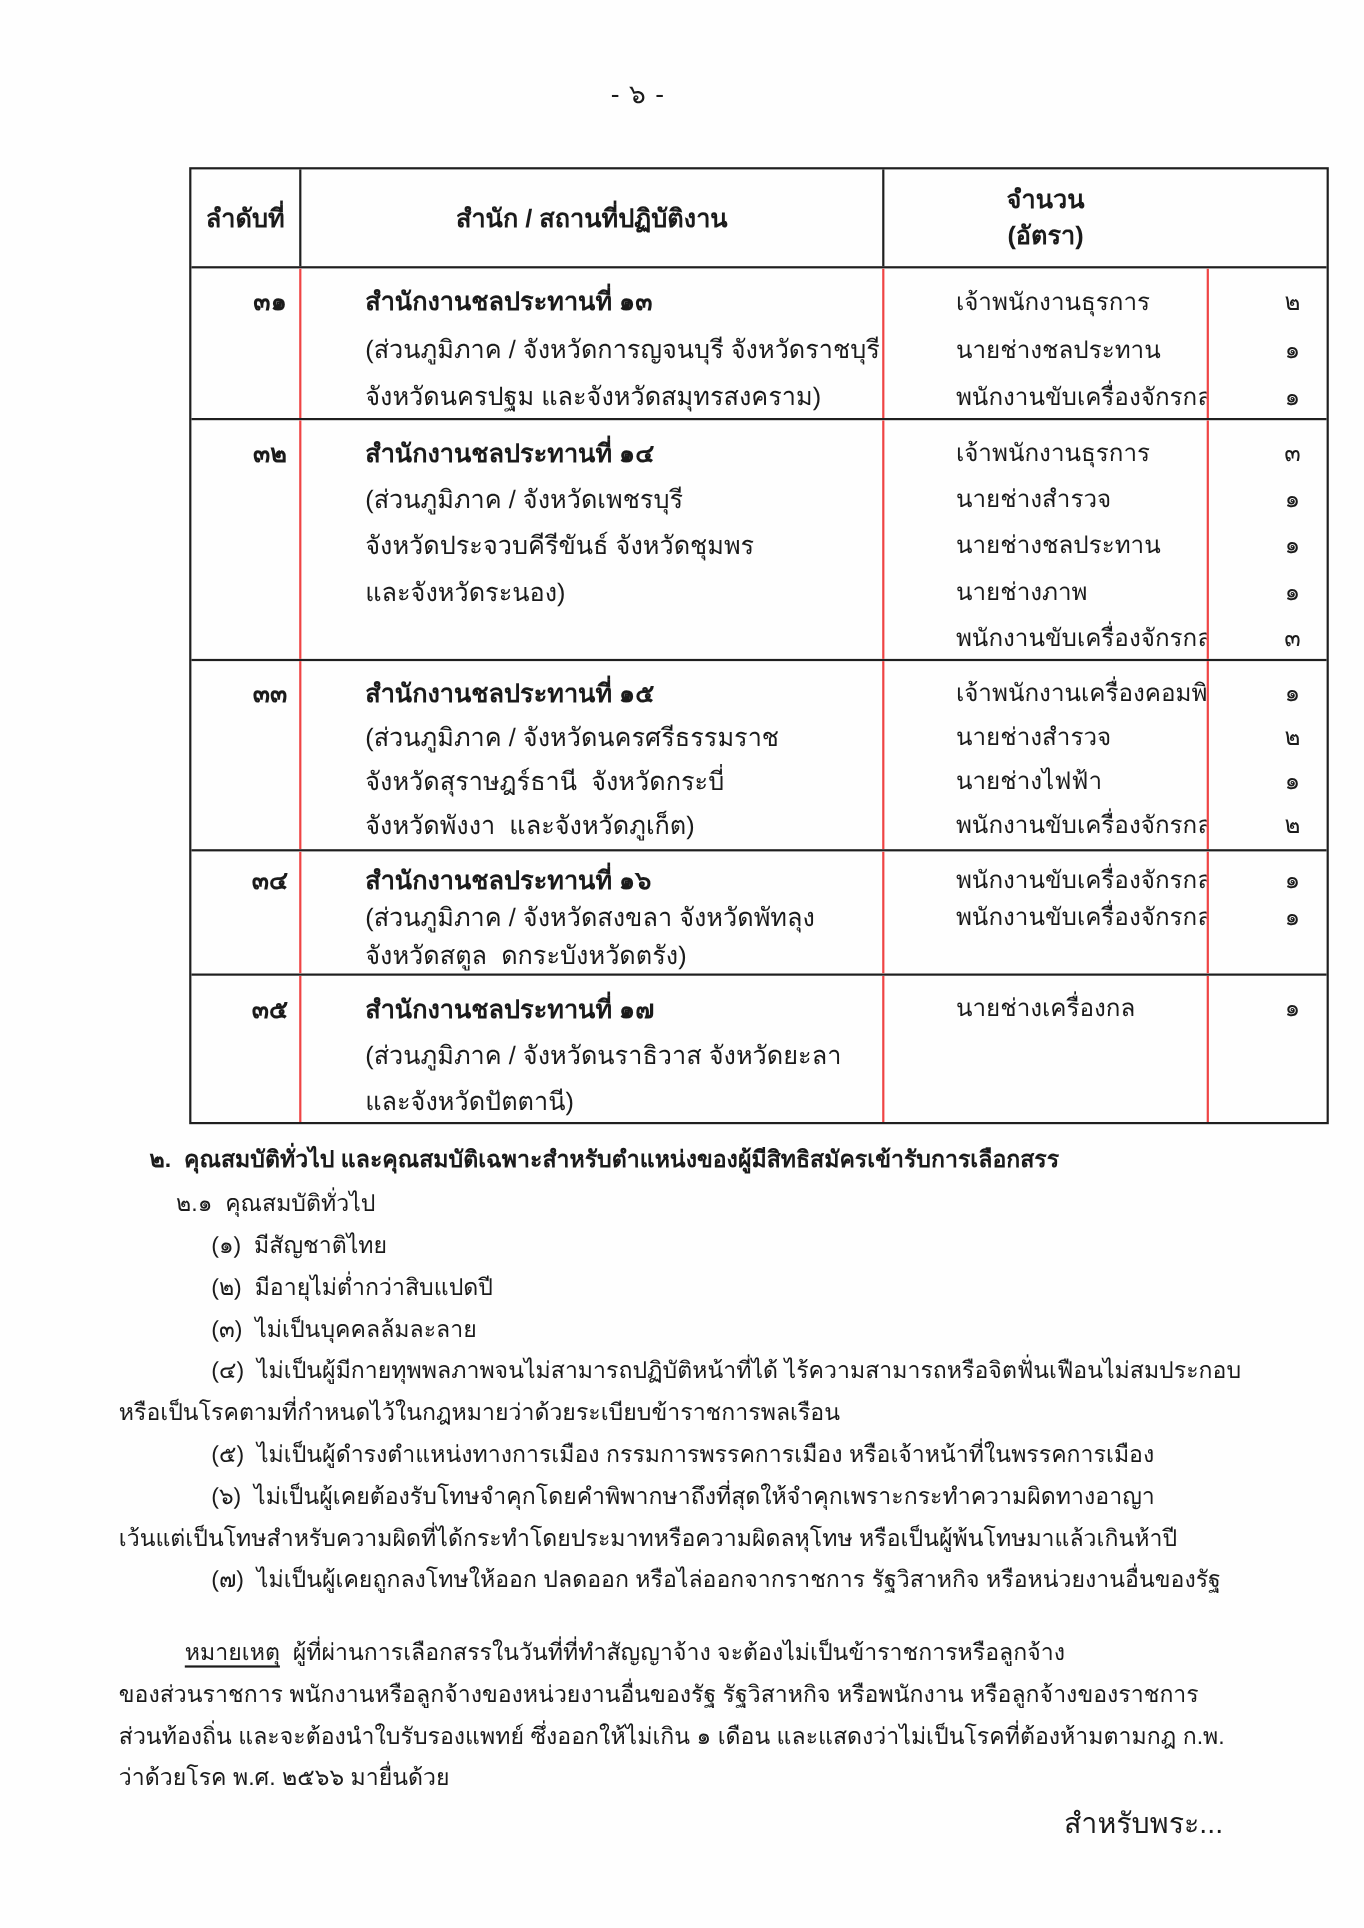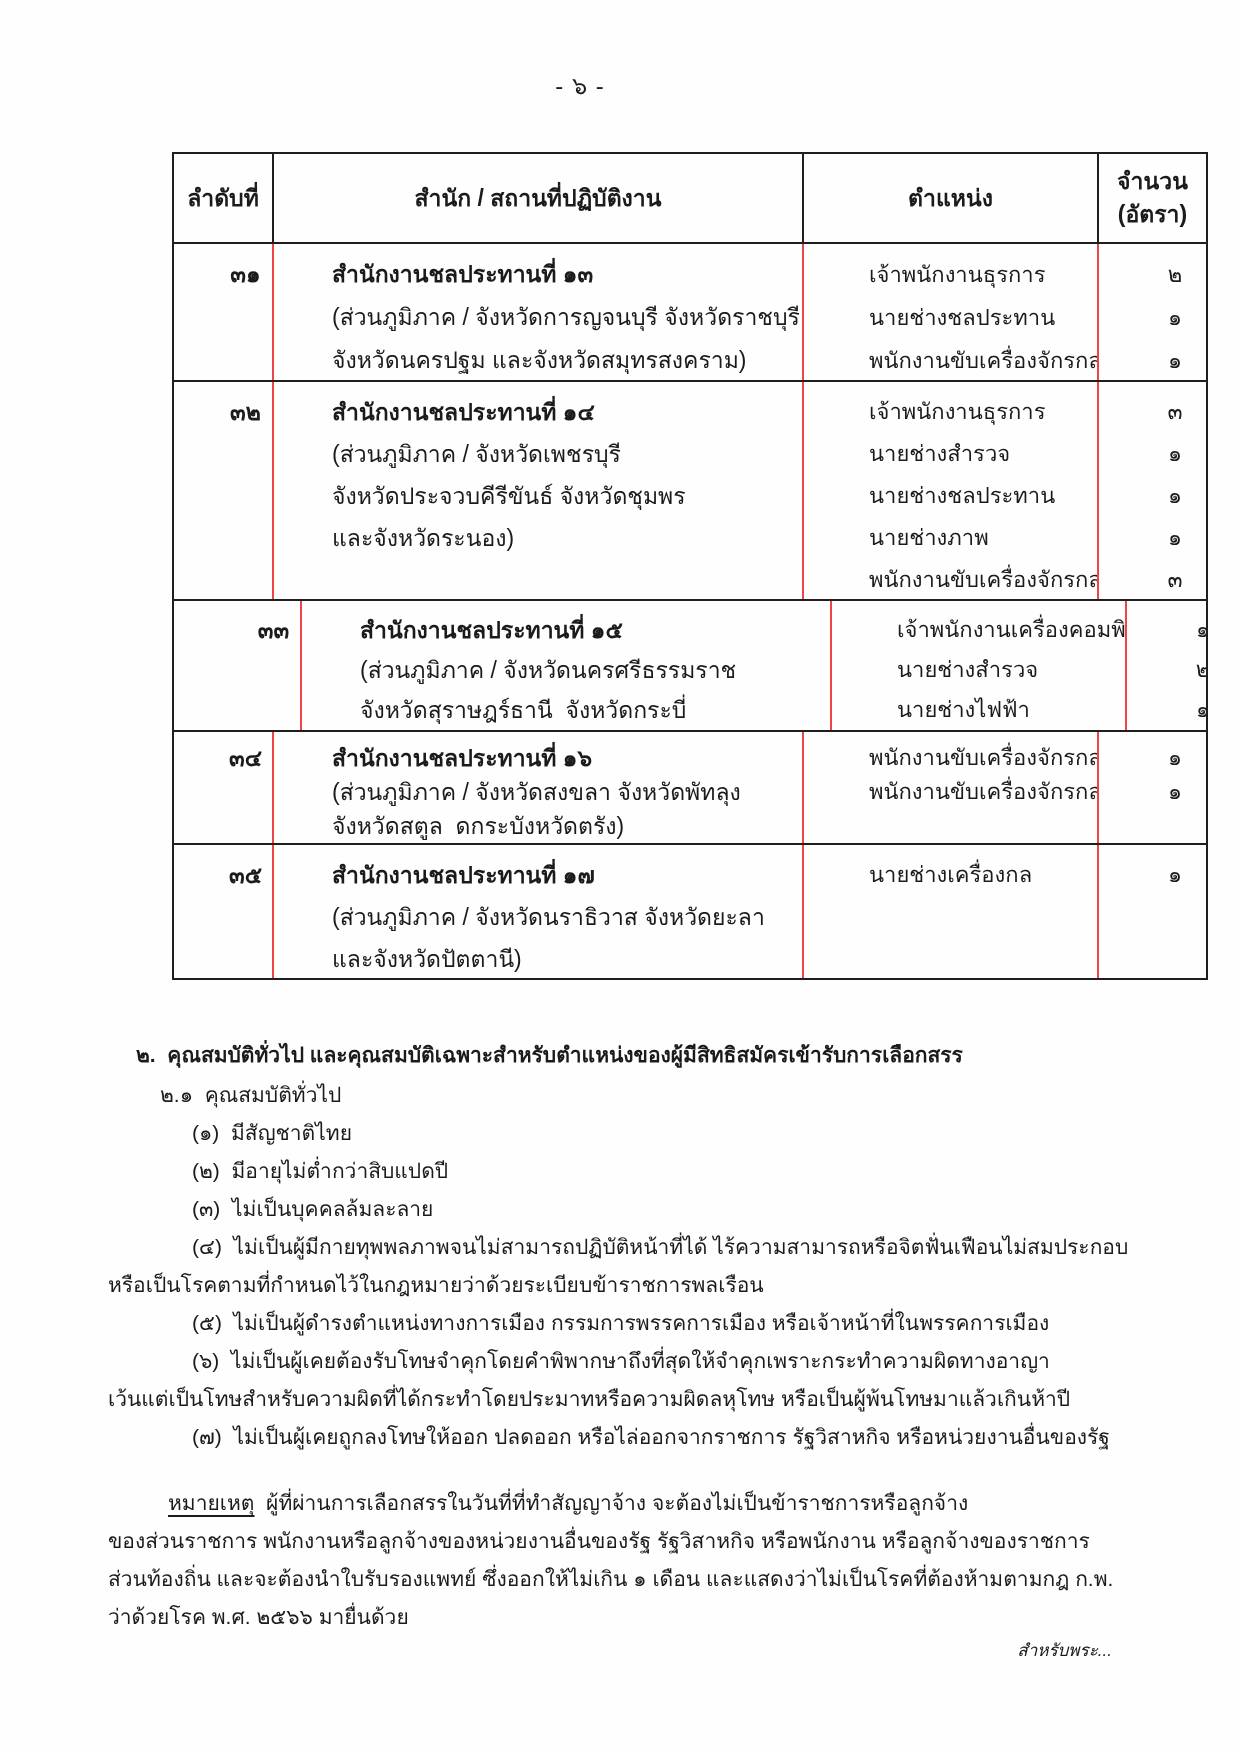--- a/index.html
+++ b/index.html
@@ -28,51 +28,50 @@
   .t-row .c + .c{border-left:2px solid #ef4444;}
   .t-row .c div{white-space:pre;margin-left:45px;}
   .c-no{text-align:center;font-weight:bold;}
   .c-office{padding-left:13px;}
   .c-office div.b{font-weight:bold;}
   .c-pos{padding-left:20px;font-size:22px;}
   .c-cnt{text-align:center;font-size:22px;}
   
   .t-row:nth-child(1){height:138px;line-height:43px;}
   .t-row:nth-child(2){height:219px;line-height:42px;}
-  .t-row:nth-child(3){height:131px;line-height:40px;padding-left:28px;}
+  .t-row:nth-child(3){height:173px;line-height:40px;}
   .t-row:nth-child(4){height:113px;line-height:34px;}
   .t-row:nth-child(5){height:135px;line-height:42px;}
   
   .section2{
     position:absolute;left:108px;top:1036px;width:1120px;font-size:21px;
   }
   .ln{height:38px;line-height:38px;white-space:pre;}
   .ln-heading{height:40px;padding-left:28px;font-weight:bold;}
   .ln-sub{padding-left:52px;}
   .ln-item{padding-left:84px;}
   .ln-flush{padding-left:0;}
   .note{margin-top:28px;}
   .note-label{text-decoration:underline;text-underline-offset:5px;}
   .ln-note{padding-left:60px;}
   .continuation{
-    position:absolute;top:1636px;right:128px;font-size:17px;white-space:pre;font-style:italic;
+    position:absolute;top:1636px;right:128px;font-size:26px;white-space:pre;
   }
 </style>
 </head>
 <body>
 
 <div class="page">
 
   <div class="page-number">- ๖ -</div>
 
   <div class="doc-table">
     <div class="t-head">
       <div class="hc">ลำดับที่</div>
       <div class="hc">สำนัก / สถานที่ปฏิบัติงาน</div>
-      <div class="hc">ตำแหน่ง</div>
       <div class="hc hc-col4">
         <div>จำนวน</div>
         <div>(อัตรา)</div>
       </div>
     </div>
     <div id="table-rows">
         <div class="t-row">
           <div class="c c-no">
             <div>๓๑</div>
           </div>

